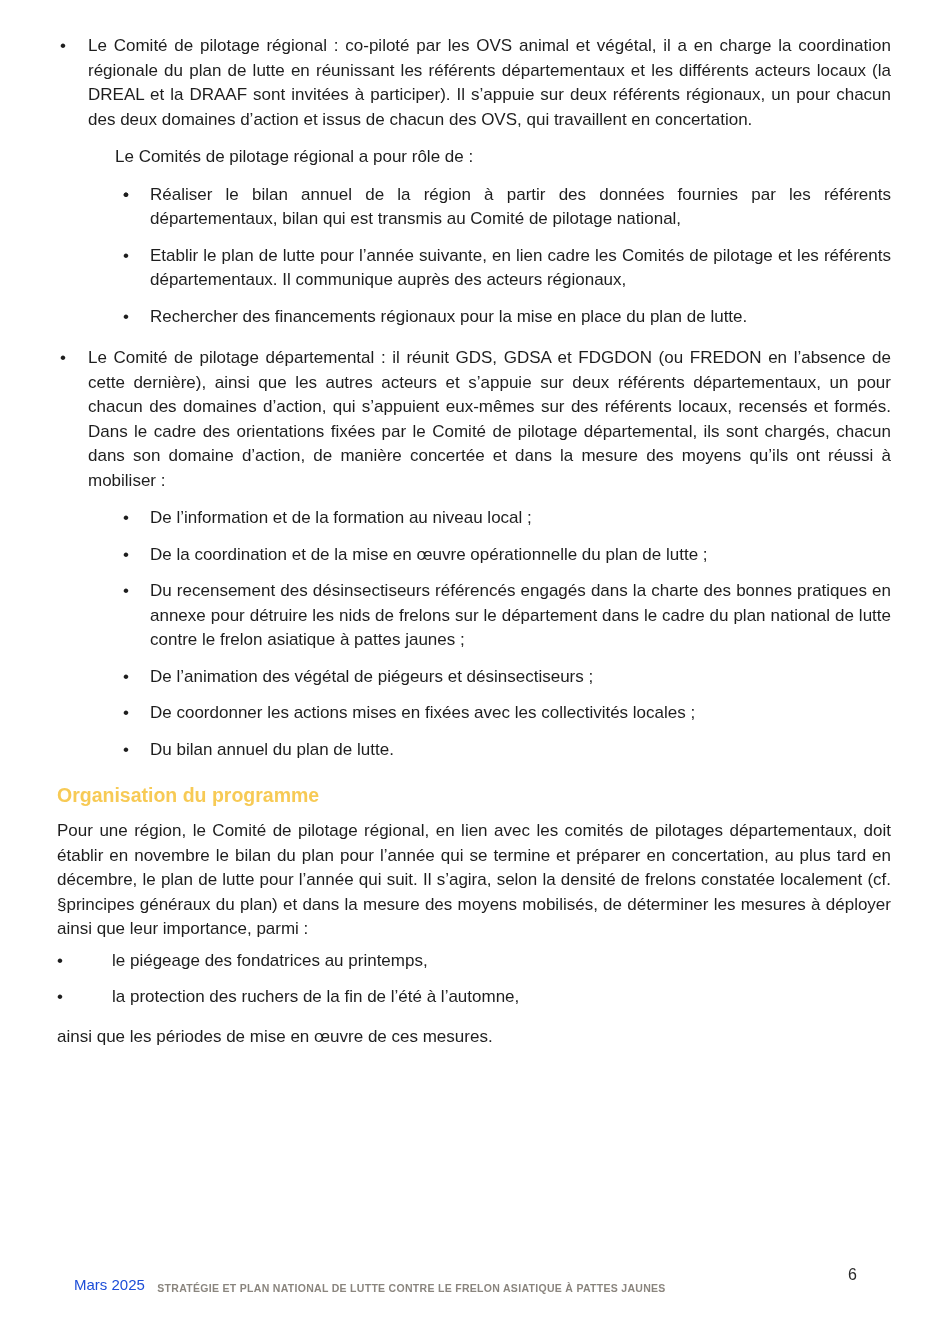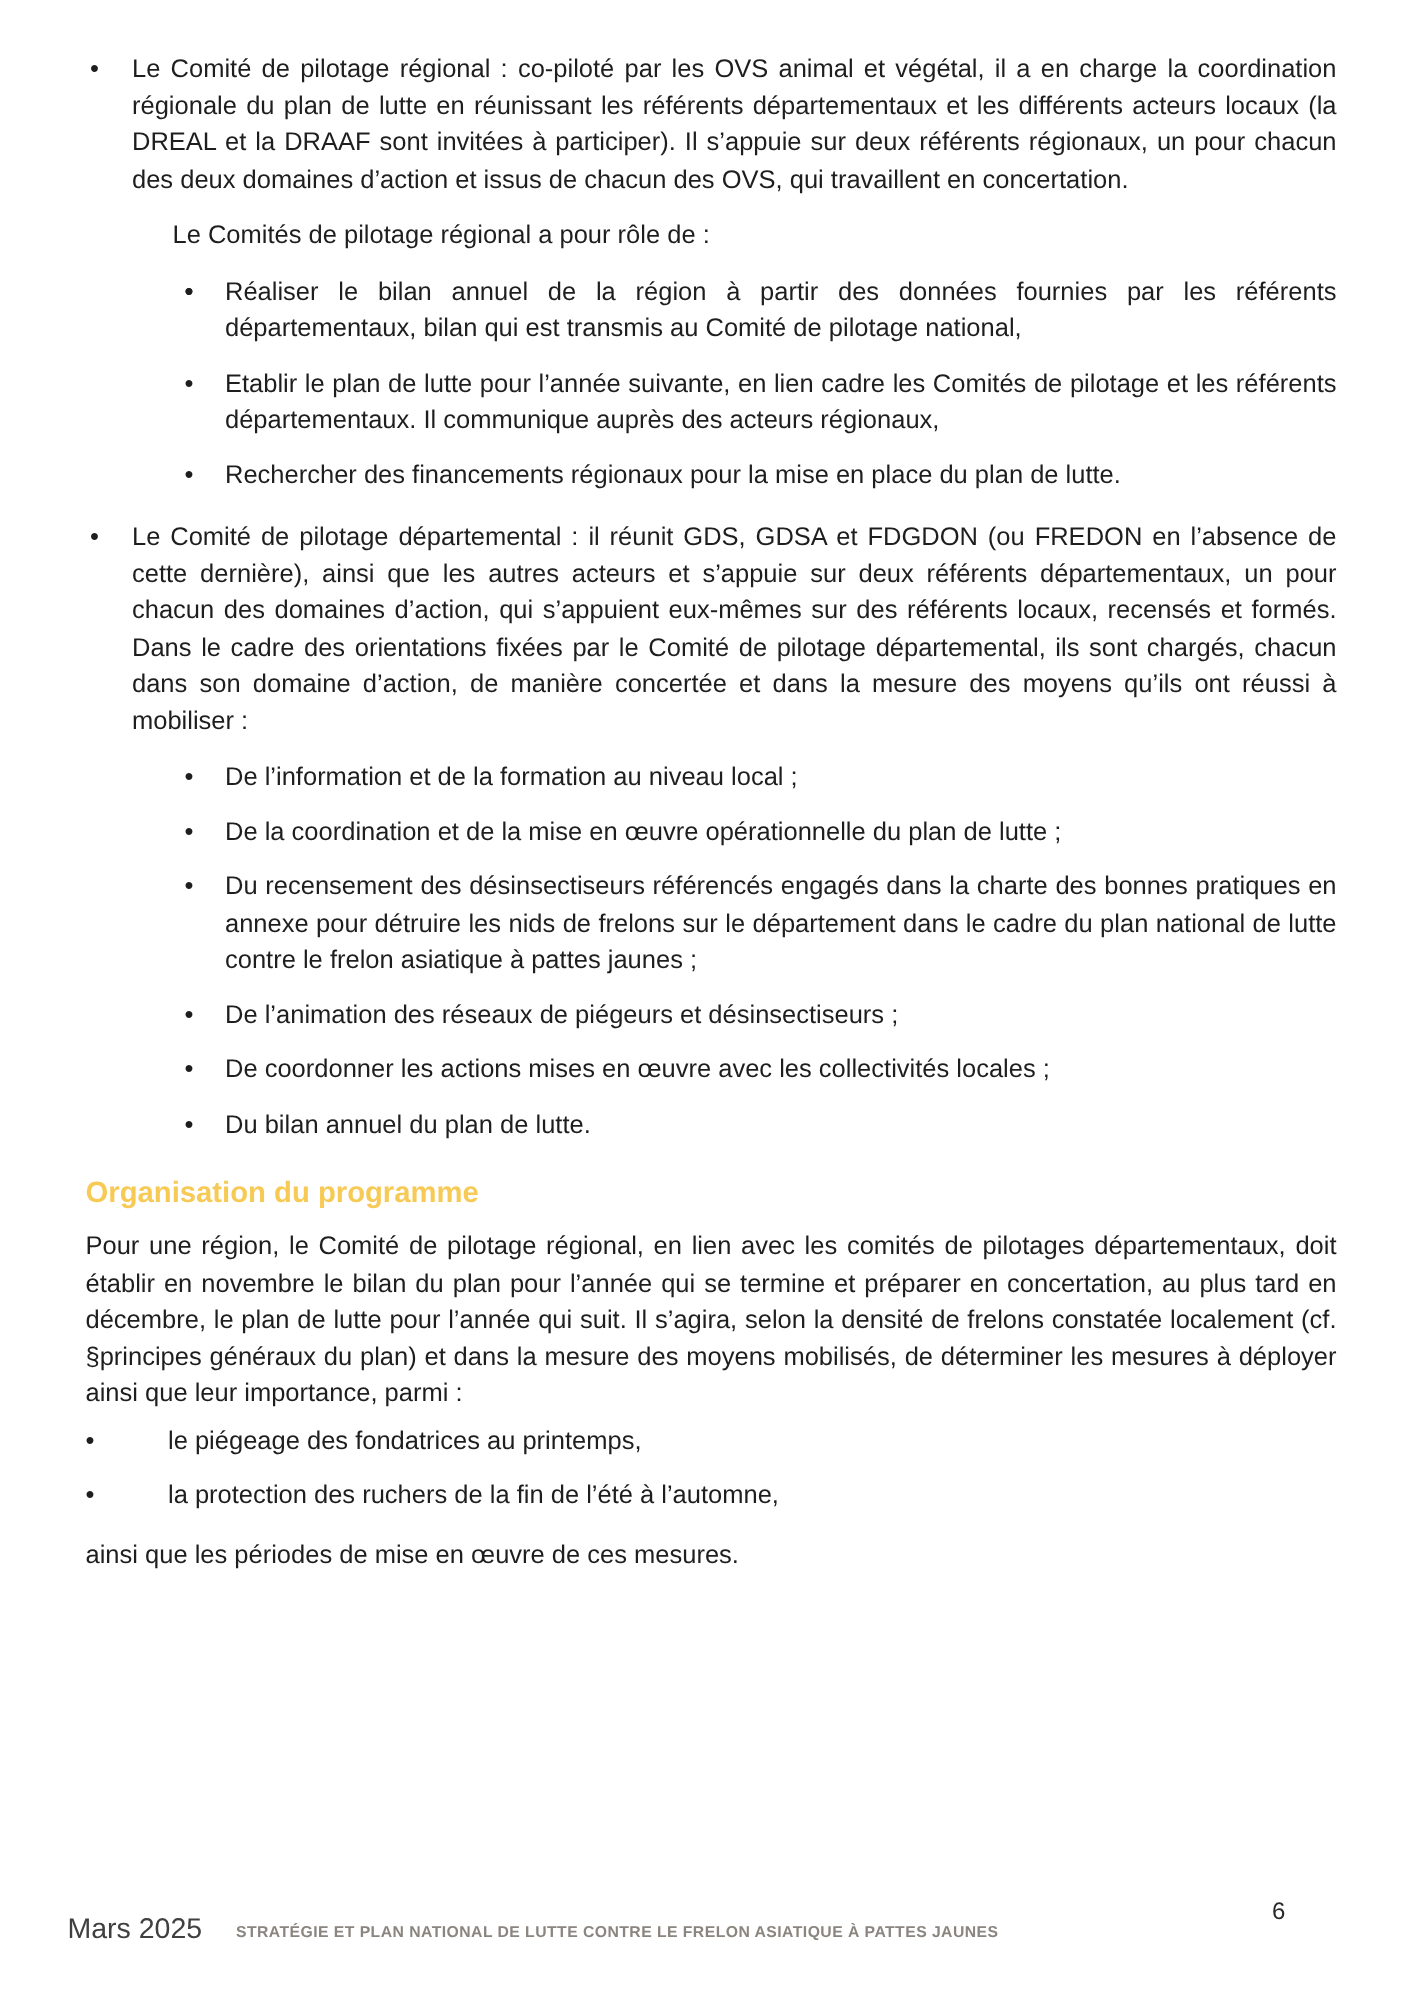--- a/index.html
+++ b/index.html
@@ -75,24 +75,24 @@
     position: absolute;
     left: 0;
     top: 0;
     width: 20px;
   }
   .closing { margin: 15px 0 0 0; }
 
   
   .footer-date {
     position: absolute;
-    left: 45px;
+    left: 74px;
     top: 1276px;
-    font-size: 19px;
-    color: #404040;
+    font-size: 15px;
+    color: #1d4ed8;
   }
   .footer-title {
     position: absolute;
     left: 0;
     top: 1282px;
     width: 823px;
     text-align: center;
     font-size: 10.5px;
     font-weight: bold;
     letter-spacing: 0.3px;
@@ -148,25 +148,25 @@
     <div class="l2-item just">
       <span class="l2-marker">•</span>
       <p>De la coordination et de la mise en œuvre opérationnelle du plan de lutte ;</p>
     </div>
     <div class="l2-item just">
       <span class="l2-marker">•</span>
       <p>Du recensement des désinsectiseurs référencés engagés dans la charte des bonnes pratiques en annexe pour détruire les nids de frelons sur le département dans le cadre du plan national de lutte contre le frelon asiatique à pattes jaunes ;</p>
     </div>
     <div class="l2-item just">
       <span class="l2-marker">•</span>
-      <p>De l’animation des réseaux de piégeurs et désinsectiseurs ;</p>
+      <p>De l’animation des végétal de piégeurs et désinsectiseurs ;</p>
     </div>
     <div class="l2-item just">
       <span class="l2-marker">•</span>
-      <p>De coordonner les actions mises en œuvre avec les collectivités locales ;</p>
+      <p>De coordonner les actions mises en fixées avec les collectivités locales ;</p>
     </div>
     <div class="l2-item just">
       <span class="l2-marker">•</span>
       <p>Du bilan annuel du plan de lutte.</p>
     </div>
 
     <h2 class="section-heading">Organisation du programme</h2>
     <p class="section-para just">Pour une région, le Comité de pilotage régional, en lien avec les comités de pilotages départementaux, doit établir en novembre le bilan du plan pour l’année qui se termine et préparer en concertation, au plus tard en décembre, le plan de lutte pour l’année qui suit. Il s’agira, selon la densité de frelons constatée localement (cf. §principes généraux du plan) et dans la mesure des moyens mobilisés, de déterminer les mesures à déployer ainsi que leur importance, parmi :</p>
 
     <div class="l0-item">

